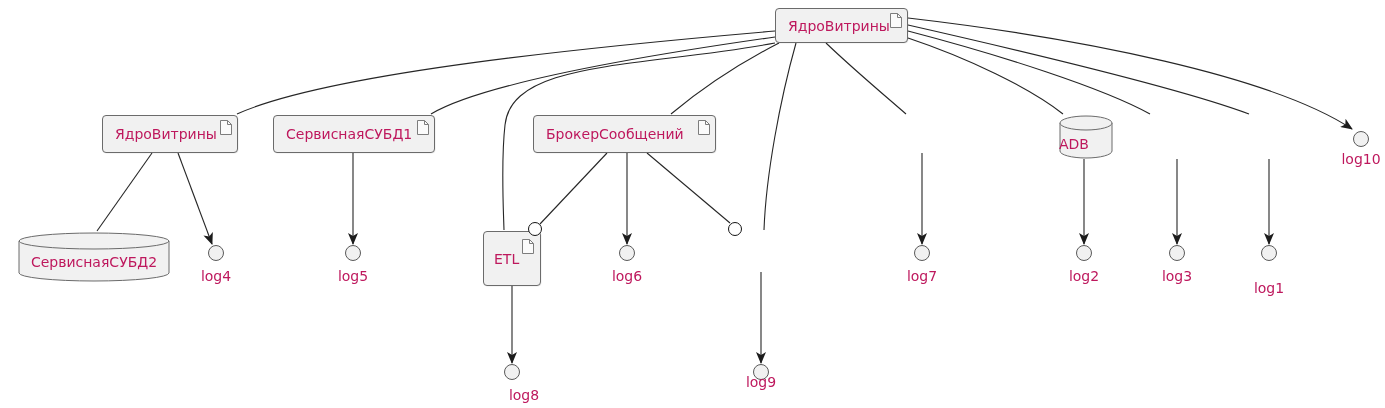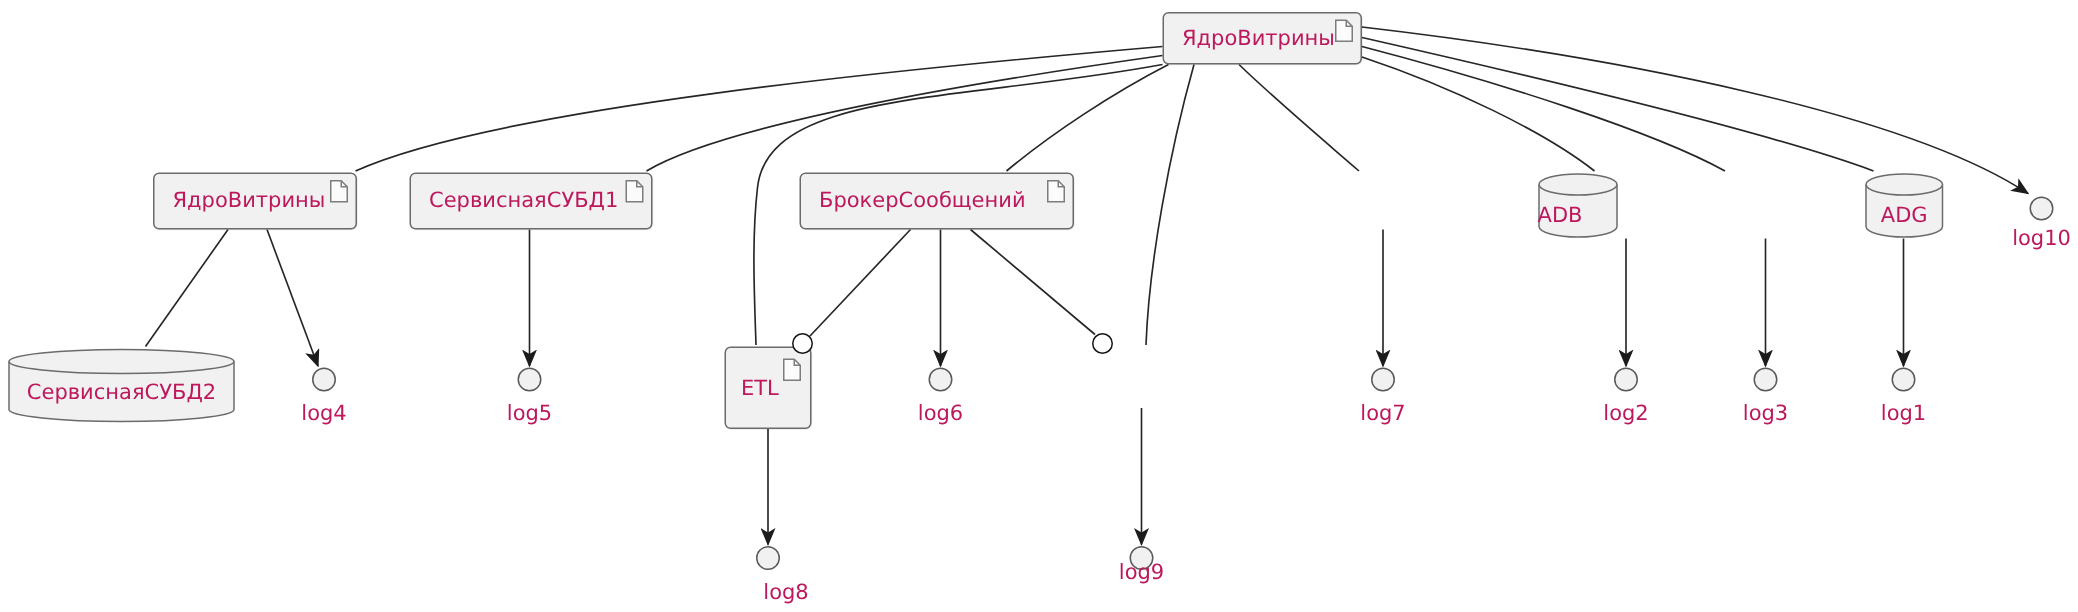--- a/index.html
+++ b/index.html
@@ -114,44 +114,37 @@
     <span>ETL</span>
     <span class="artifact-icon" style="top:6px;right:5px">
       <svg width="14" height="17" viewBox="0 0 14 17">
           <path d="M1.5 1.5 L8.5 1.5 L12.5 5.5 L12.5 15.5 L1.5 15.5 Z" fill="#fbfbfb" stroke="#7d7d7d"></path>
           <path d="M8.5 1.5 L8.5 5.5 L12.5 5.5" fill="none" stroke="#7d7d7d"></path>
         </svg>
     </span>
   </div>
 
 
-  <div class="cyl" style="left:5px;top:232px;width:152px;height:50px">
+  <div class="cyl" style="left:18px;top:232px;width:152px;height:50px">
     <svg width="152" height="50" viewBox="0 0 152 50">
       <path d="M1,9 v32 a75,8 0 0 0 150,0 v-32" fill="#f1f1f1" stroke="#6b6b6b"></path>
       <ellipse cx="76" cy="9" rx="75" ry="8" fill="#f1f1f1" stroke="#6b6b6b"></ellipse>
     </svg>
     <span class="cyl-label" style="top:22px">СервиснаяСУБД2</span>
   </div>
 
-  <div class="cyl" style="left:1025px;top:115px;width:30px;height:44px">
+  <div class="cyl" style="left:1059px;top:115px;width:30px;height:44px">
     <svg width="54" height="44" viewBox="0 0 54 44">
       <path d="M1,8 v28 a26,7 0 0 0 52,0 v-28" fill="#f1f1f1" stroke="#6b6b6b"></path>
       <ellipse cx="27" cy="8" rx="26" ry="7" fill="#f1f1f1" stroke="#6b6b6b"></ellipse>
     </svg>
     <span class="cyl-label" style="top:21px">ADB</span>
   </div>
 
 
-  <div class="cyl" style="left:1243px;top:115px;width:53px;height:44px">
-    <svg width="53" height="44" viewBox="0 0 53 44">
-      <path d="M1,8 v28 a25.5,7 0 0 0 51,0 v-28" fill="#f1f1f1" stroke="#6b6b6b"></path>
-      <ellipse cx="26.5" cy="8" rx="25.5" ry="7" fill="#f1f1f1" stroke="#6b6b6b"></ellipse>
-    </svg>
-    <span class="cyl-label" style="top:21px">ADG</span>
-  </div>
 
   <span class="lollipop" style="left:528px;top:222px"></span>
   <span class="lollipop" style="left:728px;top:222px"></span>
 
   <span class="logdot" style="left:208px;top:245px"></span>
   <span class="loglabel" style="left:184px;top:268px">log4</span>
 
   <span class="logdot" style="left:345px;top:245px"></span>
   <span class="loglabel" style="left:321px;top:268px">log5</span>
 
@@ -161,21 +154,21 @@
   <span class="logdot" style="left:914px;top:245px"></span>
   <span class="loglabel" style="left:890px;top:268px">log7</span>
 
   <span class="logdot" style="left:1076px;top:245px"></span>
   <span class="loglabel" style="left:1052px;top:268px">log2</span>
 
   <span class="logdot" style="left:1169px;top:245px"></span>
   <span class="loglabel" style="left:1145px;top:268px">log3</span>
 
   <span class="logdot" style="left:1261px;top:245px"></span>
-  <span class="loglabel" style="left:1237px;top:268px">log1</span>
+  <span class="loglabel" style="left:1237px;top:280px">log1</span>
 
   <span class="logdot" style="left:504px;top:364px"></span>
   <span class="loglabel" style="left:492px;top:387px">log8</span>
 
   <span class="logdot" style="left:753px;top:364px"></span>
   <span class="loglabel" style="left:729px;top:374px">log9</span>
 
   <span class="logdot" style="left:1353px;top:131px"></span>
   <span class="loglabel" style="left:1329px;top:151px">log10</span>
 

